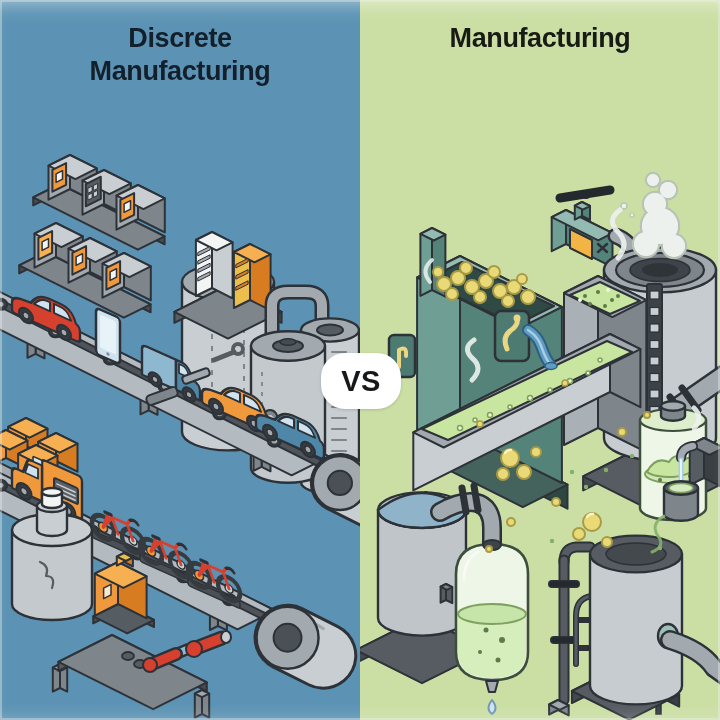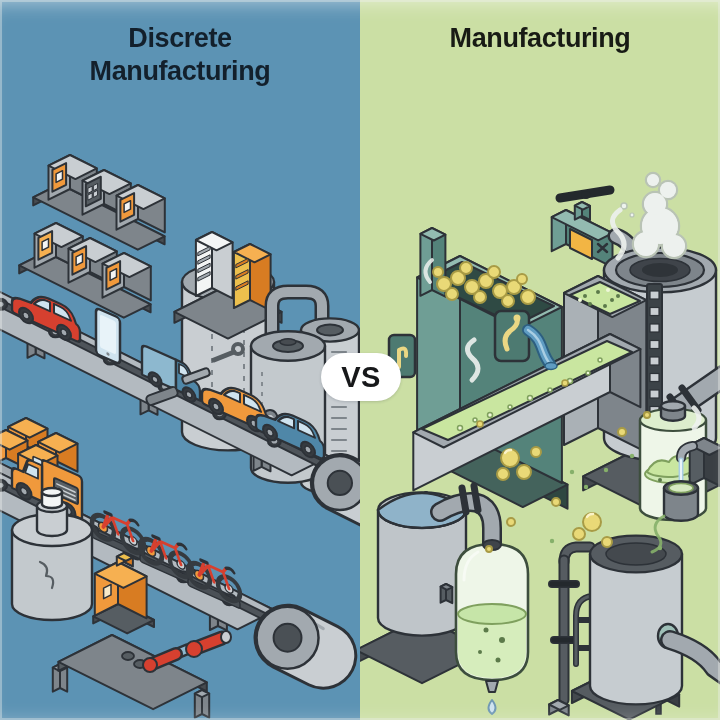--- a/index.html
+++ b/index.html
@@ -7,21 +7,21 @@
     font-family:"Liberation Sans",sans-serif;}
   .half{position:absolute;top:0;width:360px;height:720px;}
   .half.left{left:0;background:var(--left-bg,#5c93b4);}
   .half.right{left:360px;background:var(--right-bg,#cbdfa4);}
   .half svg{position:absolute;left:0;top:0;}
   .panel-title{position:absolute;top:22px;left:0;width:100%;text-align:center;
     font-weight:bold;font-size:27px;line-height:1.22;letter-spacing:-0.4px;z-index:3;}
   .panel-title span{display:block;}
   .left .panel-title{color:var(--left-title,#13202c);}
   .right .panel-title{color:var(--right-title,#181b15);}
-  .vs-badge{position:absolute;left:321px;top:353px;width:80px;height:48px;
+  .vs-badge{position:absolute;left:321px;top:353px;width:80px;height:56px;
     background:var(--badge-bg,#ffffff);border-radius:24px;display:flex;
     align-items:center;justify-content:center;font-weight:bold;font-size:29px;
     letter-spacing:0.5px;color:var(--badge-color,#17181a);z-index:5;
     box-shadow:0 1px 3px rgba(30,40,50,.18);}
   .canvas::after{content:'';position:absolute;inset:0;pointer-events:none;z-index:6;
     box-shadow:inset 0 0 0 2px rgba(236,240,236,.38),
                inset 0 16px 20px -14px rgba(255,255,255,.55),
                inset 0 -14px 18px -14px rgba(255,255,255,.30);}
 </style>
 </head>

